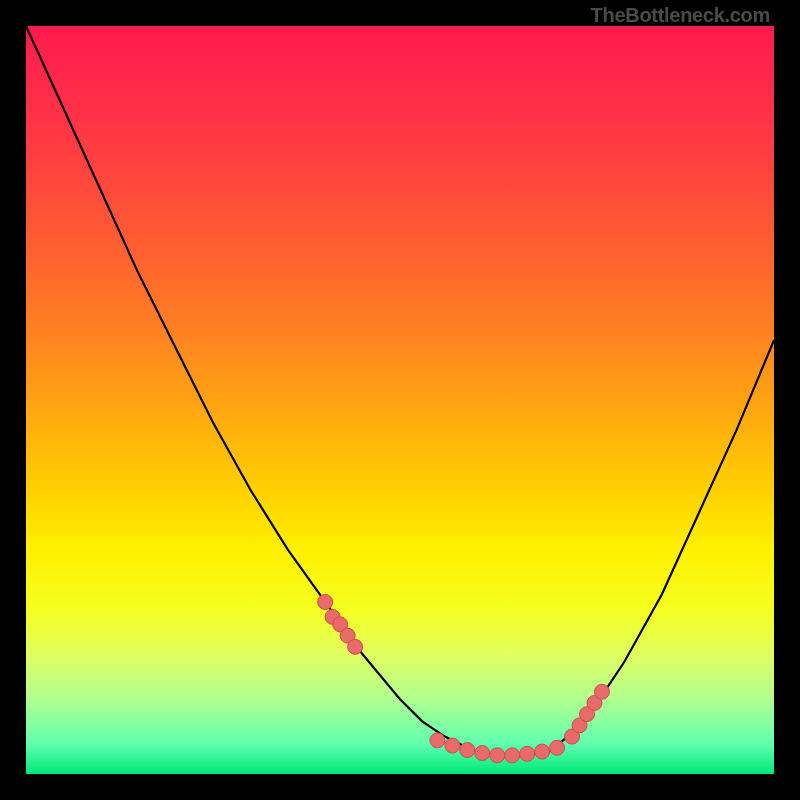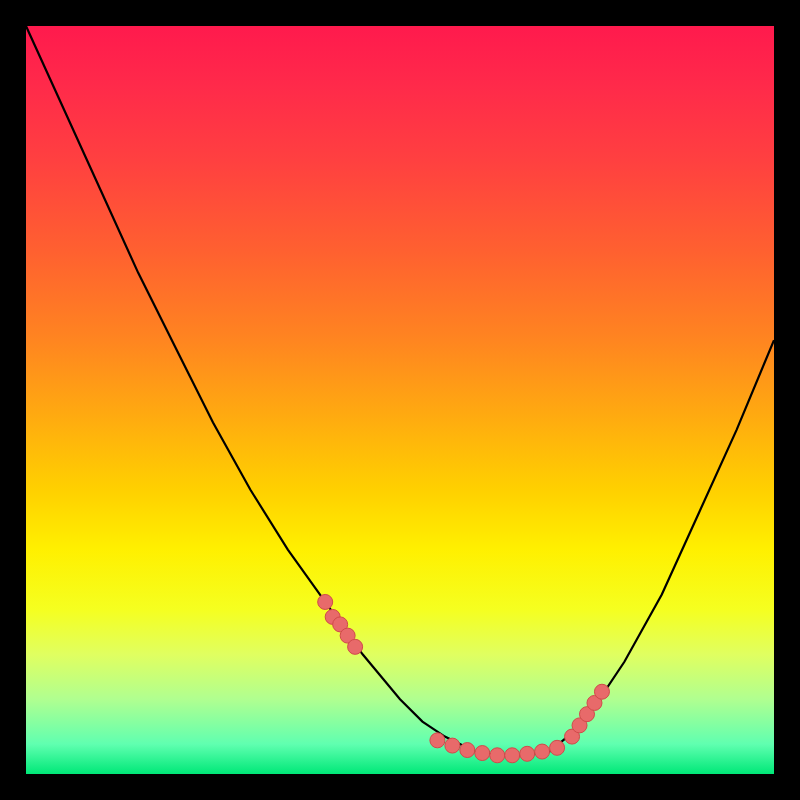--- a/index.html
+++ b/index.html
@@ -51,13 +51,14 @@
           <circle cx="516.12" cy="725.56" r="7.5" fill="#e86a6a" stroke="#d04a4a" stroke-width="1"></circle>
           <circle cx="531.08" cy="721.82" r="7.5" fill="#e86a6a" stroke="#d04a4a" stroke-width="1"></circle>
           <circle cx="546.04" cy="710.60" r="7.5" fill="#e86a6a" stroke="#d04a4a" stroke-width="1"></circle>
           <circle cx="553.52" cy="699.38" r="7.5" fill="#e86a6a" stroke="#d04a4a" stroke-width="1"></circle>
           <circle cx="561.00" cy="688.16" r="7.5" fill="#e86a6a" stroke="#d04a4a" stroke-width="1"></circle>
           <circle cx="568.48" cy="676.94" r="7.5" fill="#e86a6a" stroke="#d04a4a" stroke-width="1"></circle>
           <circle cx="575.96" cy="665.72" r="7.5" fill="#e86a6a" stroke="#d04a4a" stroke-width="1"></circle>
         </g>
     </svg>
   </div>
+  <div class="watermark">TheBottleneck.com</div>
 </div>
 
 </body></html>

